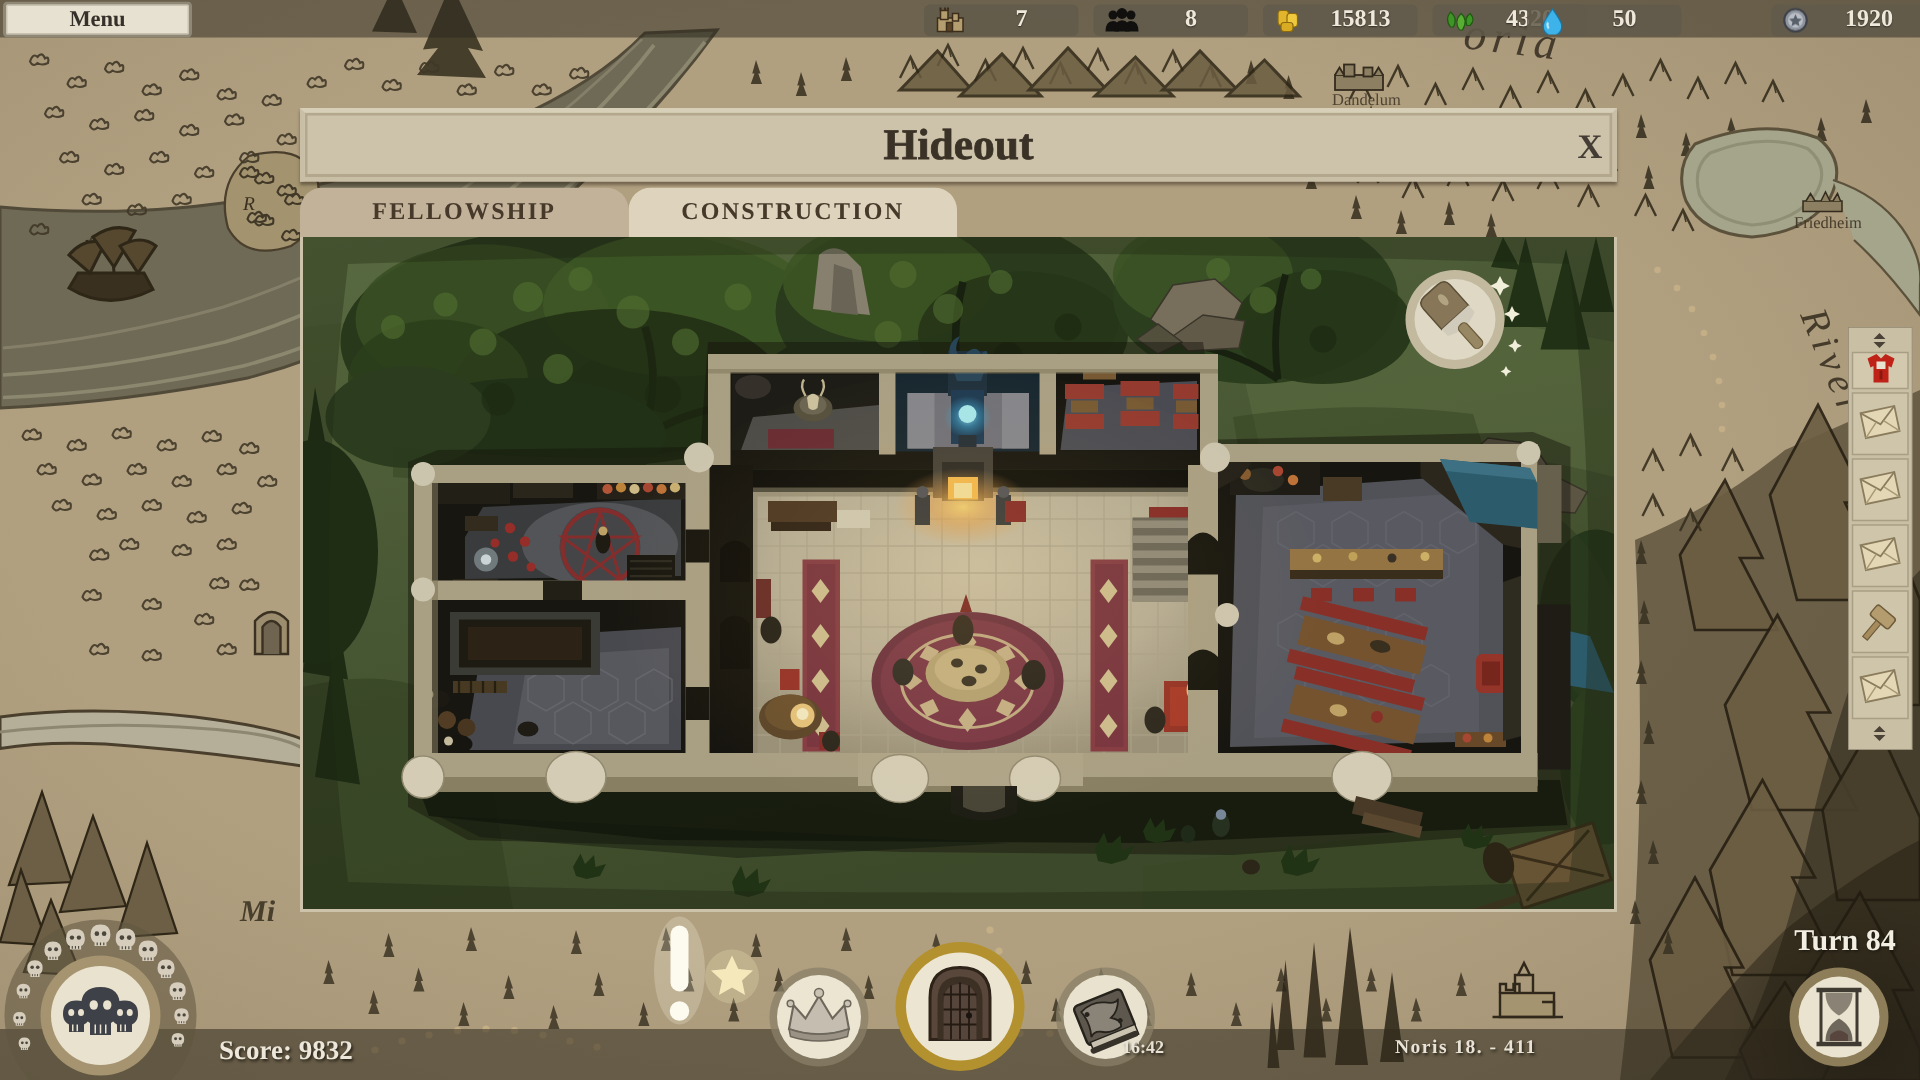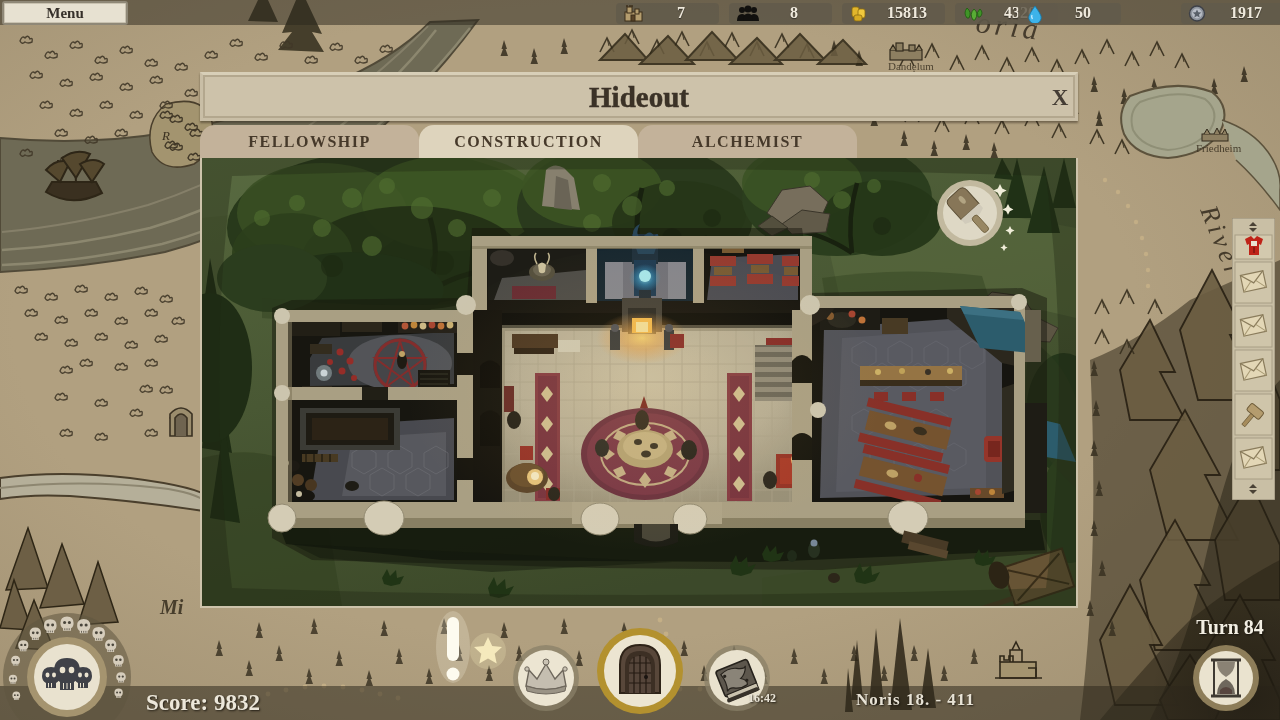--- a/index.html
+++ b/index.html
@@ -437,21 +437,21 @@
     </svg>
     <span class="pnum">50</span>
   </div>
 
   <div class="pill" style="left:1181px;">
     <svg class="picon" width="22" height="19" viewBox="0 0 22 19">
       <circle cx="10" cy="9.5" r="7.5" fill="#8f959e" stroke="#3e4148" stroke-width="1.4"></circle>
       <circle cx="10" cy="9.5" r="5" fill="#b8bdc6"></circle>
       <path d="M10,5.5 L11.3,8.3 L14.3,8.6 L12,10.6 L12.7,13.5 L10,12 L7.3,13.5 L8,10.6 L5.7,8.6 L8.7,8.3 Z" fill="#596069"></path>
     </svg>
-    <span class="pnum">1917</span>
+    <span class="pnum">1920</span>
   </div>
 </div>
 
 <div class="abs" id="dialog" style="left:200px;top:72px;width:878px;height:536px;">
 
   <div class="abs" style="left:0;top:0;width:872px;height:43px;background:#cdc2aa;border:3px solid #c9bea6;
        border-top-color:#d8cfb8;box-shadow:inset 0 0 0 2px #b3a78e, 0 2px 2px rgba(40,30,20,.45);"></div>
 
   <div class="abs serif" style="left:0;top:9px;width:878px;text-align:center;font-size:29px;font-weight:bold;
        color:#3b3227;letter-spacing:0px;-webkit-text-stroke:0.5px #3b3227;">Hideout</div>
@@ -463,21 +463,20 @@
     <style>
       .tab{position:absolute;top:0;height:33px;width:219px;background:#c3b29a;border-radius:15px 15px 0 0;
            text-align:center;font-family:"Liberation Serif",serif;font-weight:bold;font-size:16px;
            color:#46392a;letter-spacing:1.5px;line-height:34px;}
     </style>
 
     <div class="tab" style="left:0;">FELLOWSHIP</div>
 
     <div class="tab" style="left:219px;background:#ded4bd;">CONSTRUCTION</div>
 
-    <div class="tab" style="left:438px;">ALCHEMIST</div>
 
   </div>
 
   <div class="abs" id="sceneframe" style="left:0;top:86px;width:874px;height:448px;border:2px solid #cdc3ab;border-top:none;">
 
     <svg id="scene" width="874" height="448" viewBox="0 0 874 448" style="display:block">
       <defs>
         <linearGradient id="grass" x1="0" y1="0" x2="0.4" y2="1">
           <stop offset="0" stop-color="#57683e"></stop>
           <stop offset="0.5" stop-color="#4b5a35"></stop>
@@ -1107,21 +1106,21 @@
         <ellipse cx="54" cy="75" rx="2" ry="2.4"></ellipse>
       <ellipse cx="80" cy="75" rx="2" ry="2.4"></ellipse>
         <ellipse cx="86.5" cy="75" rx="2" ry="2.4"></ellipse>
     </g>
     <g stroke="#e9e2cf" stroke-width="1">
       <path d="M63.5,83 L63.5,89 M67,83 L67,89 M70.5,83 L70.5,89"></path>
       <path d="M48.5,83 L48.5,87.5 M51.5,83 L51.5,87.5 M80.5,83 L80.5,87.5 M83.5,83 L83.5,87.5"></path>
     </g>
   </svg>
 
-  <div class="abs serif" style="left:146px;top:690px;font-size:23px;font-weight:bold;color:#ece7da;transform:translateZ(0);
+  <div class="abs serif" style="left:146px;top:690px;font-size:18px;font-weight:bold;color:#ece7da;transform:translateZ(0);
        text-shadow:1px 1px 2px rgba(20,16,10,0.8);">Score: 9832</div>
 
   <svg class="abs" style="left:425px;top:605px;" width="90" height="95" viewBox="0 0 90 95">
     <ellipse cx="28" cy="42" rx="17" ry="36" fill="rgba(255,252,230,0.22)"></ellipse>
     <rect x="22" y="12" width="12" height="44" rx="6" fill="#fdfbef"></rect>
     <circle cx="28" cy="69" r="6.5" fill="#fdfbef"></circle>
     <ellipse cx="63" cy="46" rx="18" ry="18" fill="rgba(250,240,190,0.22)"></ellipse>
     <path d="M63,32 l4.2,9 l9.8,1 l-7.3,6.7 l2,9.7 l-8.7,-5 l-8.7,5 l2,-9.7 l-7.3,-6.7 l9.8,-1 Z" fill="#f5e9bc"></path>
   </svg>
 
@@ -1176,15 +1175,15 @@
       <path d="M19,16 L49,16 M19,52 L49,52" stroke-width="3"></path>
     </g>
     <path d="M25,18 L43,18 Q43,28 34,33 Q25,28 25,18 Z" fill="#8a8274"></path>
     <path d="M25,50 L43,50 Q43,40 34,35 Q25,40 25,50 Z" fill="#6e675c"></path>
     <path d="M28,46 Q34,40 40,46 L40,50 L28,50 Z" fill="#57453e"></path>
   </svg>
 
   <div class="abs serif" style="left:748px;top:691px;font-size:12px;font-weight:bold;color:#e8e3d6;transform:translateZ(0);
        text-shadow:1px 1px 2px rgba(20,16,10,0.8);">16:42</div>
 
-  <div class="abs serif" style="left:856px;top:690px;font-size:17px;font-weight:bold;color:#e8e3d6;transform:translateZ(0);
+  <div class="abs serif" style="left:930px;top:690px;font-size:13px;font-weight:bold;color:#e8e3d6;transform:translateZ(0);
        text-shadow:1px 1px 2px rgba(20,16,10,0.8);letter-spacing:1px;">Noris 18. - 411</div>
 </div>
 
 </body></html>

